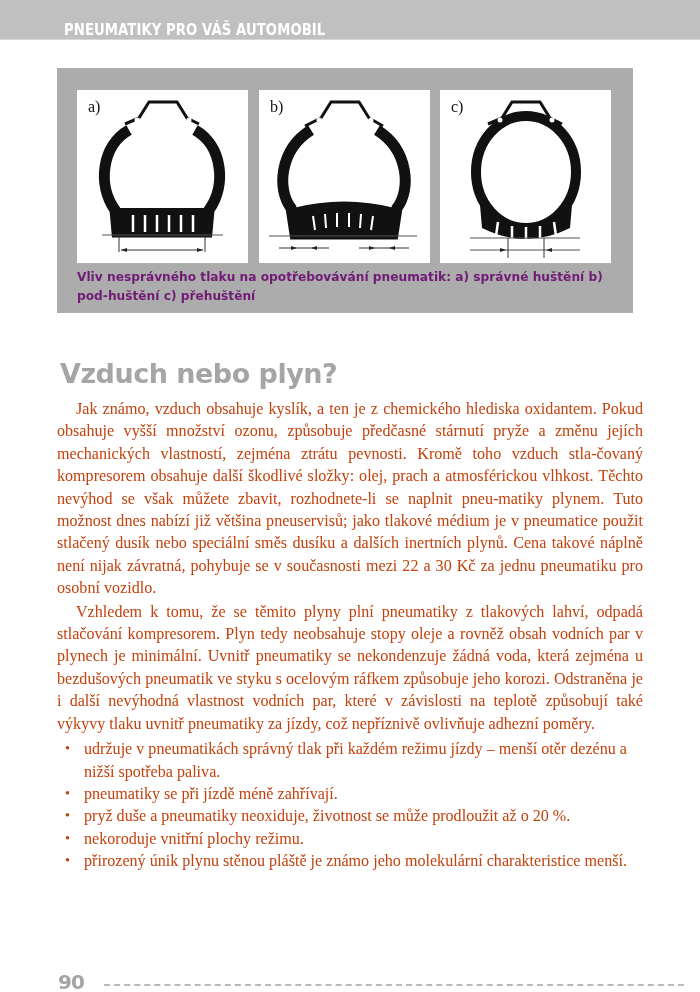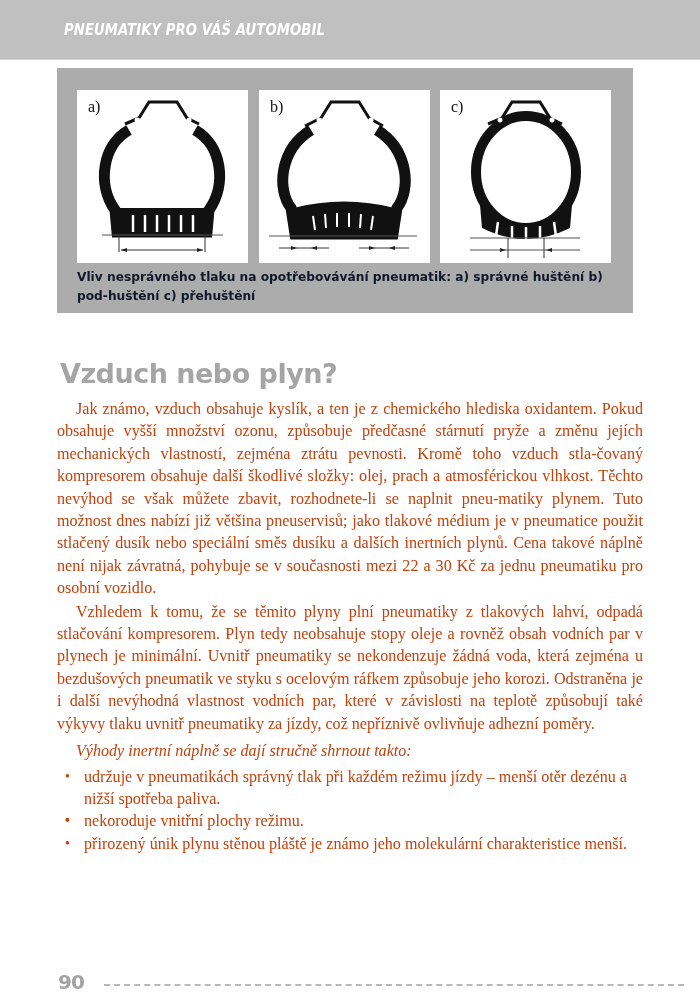--- a/index.html
+++ b/index.html
@@ -1,21 +1,21 @@
 <!DOCTYPE html>
 <html><head>
   <meta charset="utf-8">
   <style>
     * { box-sizing: border-box; margin: 0; padding: 0; }
     html, body { width: 700px; height: 992px; background: #ffffff; overflow: hidden; }
     body { position: relative; font-family: "Liberation Serif", "DejaVu Serif", serif; color: #1a1a1a; }
 
     .running-header {
-      position: absolute; left: 0; top: 0; width: 700px; height: 60px;
-      background: #c0c0c0; border-bottom: 1px solid #d6d6d6; font-style: italic;
+      position: absolute; left: 0; top: 0; width: 700px; height: 40px;
+      background: #c0c0c0; border-bottom: 1px solid #d6d6d6;
     }
     .running-header .title {
       position: absolute; left: 64px; top: 21px;
       font-family: "DejaVu Sans", sans-serif; font-weight: bold; font-size: 15px;
       color: #ffffff; letter-spacing: 0.1px; transform: scaleX(0.88); transform-origin: left center;
       white-space: nowrap;
     }
 
     .figure-box {
       position: absolute; left: 57px; top: 68px; width: 576px; height: 245px;
@@ -29,21 +29,21 @@
     .panel.c { left: 383px; }
     .panel .label {
       position: absolute; left: 11px; top: 8px; font-size: 16px;
       font-family: "Liberation Serif", serif; color: #111;
     }
     .panel svg { position: absolute; left: 0; top: 0; width: 171px; height: 173px; }
 
     .caption {
       position: absolute; left: 20px; top: 200px; width: 545px;
       font-family: "DejaVu Sans", sans-serif; font-weight: bold; font-size: 12.2px;
-      color: #0f172a; line-height: 19px;
+      color: #701a75; line-height: 19px;
     }
 
     .heading {
       position: absolute; left: 60px; top: 358px;
       font-family: "DejaVu Sans", sans-serif; font-weight: bold; font-size: 27px;
       color: #a5a5a5; letter-spacing: -0.5px; white-space: nowrap; text-align: right;
     }
 
     .body-text {
       position: absolute; left: 57px; top: 398px; width: 586px;
@@ -156,25 +156,24 @@
   </div>
 
   <div class="caption">Vliv nesprávného tlaku na opotřebovávání pneumatik: a) správné huštění b) pod-huštění c) přehuštění</div>
 </div>
 
 <div class="heading">Vzduch nebo plyn?</div>
 
 <div class="body-text">
   <p>Jak známo, vzduch obsahuje kyslík, a ten je z chemického hlediska oxidantem. Pokud obsahuje vyšší množství ozonu, způsobuje předčasné stárnutí pryže a změnu jejích mechanických vlastností, zejména ztrátu pevnosti. Kromě toho vzduch stla-čovaný kompresorem obsahuje další škodlivé složky: olej, prach a atmosférickou vlhkost. Těchto nevýhod se však můžete zbavit, rozhodnete-li se naplnit pneu-matiky plynem. Tuto možnost dnes nabízí již většina pneuservisů; jako tlakové médium je v pneumatice použit stlačený dusík nebo speciální směs dusíku a dalších inertních plynů. Cena takové náplně není nijak závratná, pohybuje se v současnosti mezi 22 a 30 Kč za jednu pneumatiku pro osobní vozidlo.</p>
   <p>Vzhledem k tomu, že se těmito plyny plní pneumatiky z tlakových lahví, odpadá stlačování kompresorem. Plyn tedy neobsahuje stopy oleje a rovněž obsah vodních par v plynech je minimální. Uvnitř pneumatiky se nekondenzuje žádná voda, která zejména u bezdušových pneumatik ve styku s ocelovým ráfkem způsobuje jeho korozi. Odstraněna je i další nevýhodná vlastnost vodních par, které v závislosti na teplotě způsobují také výkyvy tlaku uvnitř pneumatiky za jízdy, což nepříznivě ovlivňuje adhezní poměry.</p>
-  <p class="lead">Výhody inertní náplně se dají stručně shrnout takto:</p>
   <ul class="bullets">
     <li><span class="dot">•</span><span>udržuje v pneumatikách správný tlak při každém režimu jízdy – menší otěr dezénu a nižší spotřeba paliva.</span></li>
-    <li><span class="dot">•</span></li>
-    <li><span class="dot">•</span></li>
+    <li><span class="dot">•</span><span>pneumatiky se při jízdě méně zahřívají.</span></li>
+    <li><span class="dot">•</span><span>pryž duše a pneumatiky neoxiduje, životnost se může prodloužit až o 20 %.</span></li>
     <li><span class="dot">•</span><span>nekoroduje vnitřní plochy režimu.</span></li>
     <li><span class="dot">•</span><span>přirozený únik plynu stěnou pláště je známo jeho molekulární charakteristice menší.</span></li>
   </ul>
 </div>
 
 <div class="footer">
   <div class="page-number">90</div>
   <div class="rule"></div>
 </div>
 

